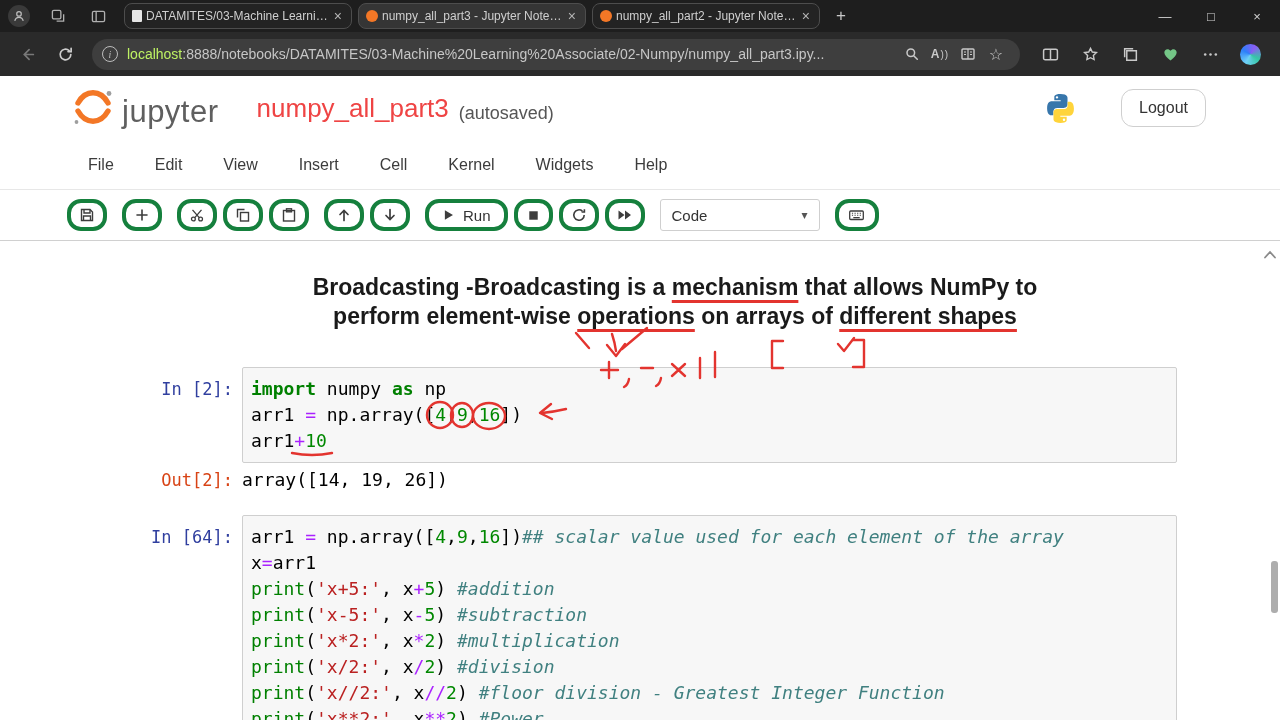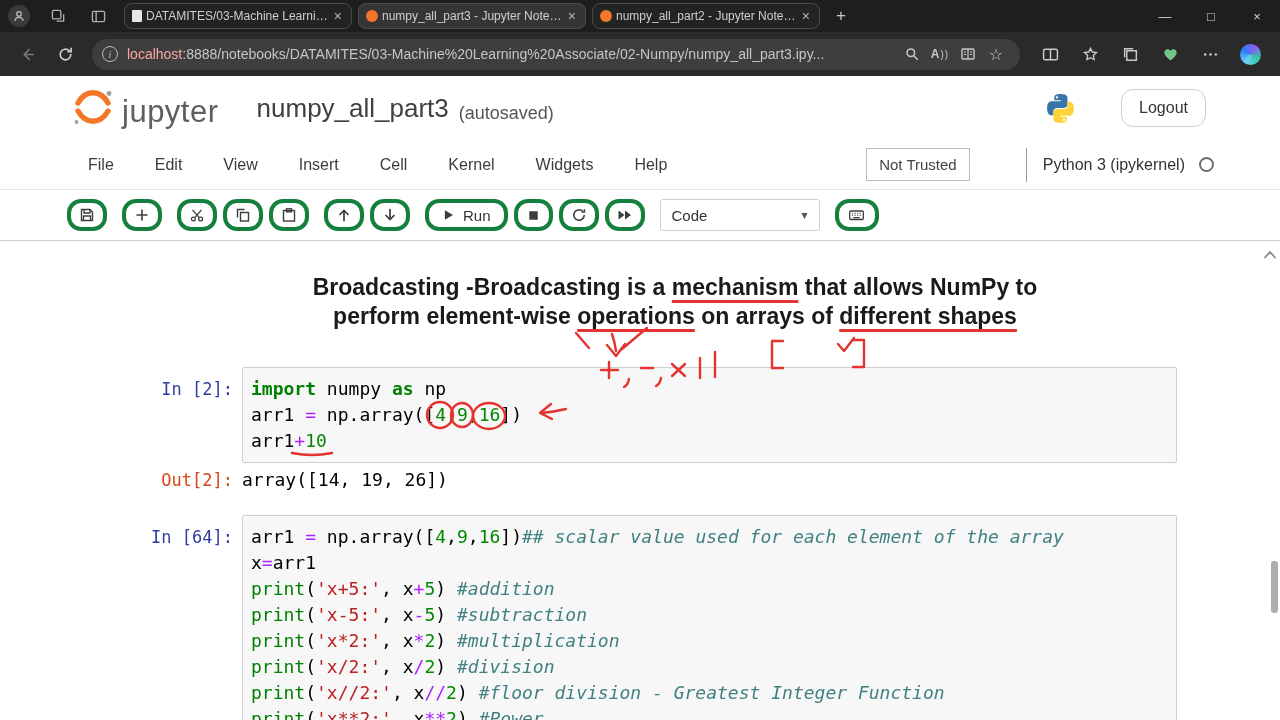--- a/index.html
+++ b/index.html
@@ -22,35 +22,35 @@
   .win{margin-left:auto;display:flex;height:32px}
   .win span{width:46px;display:flex;align-items:center;justify-content:center;color:#d2d2d2;font-size:13px}
 
   
   .navbar{height:44px;background:#2a2a2a;display:flex;align-items:center;padding:0 10px;gap:4px}
   .nav-btn{width:34px;height:34px;display:flex;align-items:center;justify-content:center;border-radius:6px}
   .urlpill{flex:1;height:31px;background:#3e3e3e;border-radius:16px;display:flex;align-items:center;padding:0 10px;margin:0 6px}
   .info-badge{width:16px;height:16px;border:1.4px solid #bdbdbd;border-radius:50%;color:#bdbdbd;
      font-size:10px;font-style:italic;display:flex;align-items:center;justify-content:center;flex:none;margin-right:9px;font-family:"Liberation Serif",serif}
   .url{flex:1;font-size:14px;white-space:nowrap;overflow:hidden;text-overflow:ellipsis}
-  .url .host{color:#fca5a5}
+  .url .host{color:#bef264}
   .url .rest{color:#c6c6c6}
   .pill-icon{width:28px;height:26px;display:flex;align-items:center;justify-content:center;flex:none;color:#c9c9c9}
   .read-aloud{font-size:12px;font-weight:bold;color:#c9c9c9;letter-spacing:1px}
   .read-aloud .waves{font-size:10px;font-weight:normal}
   .star-glyph{font-size:16px;color:#c9c9c9}
   .nav-right{display:flex;align-items:center}
   .nav-right .nav-btn{width:40px}
   .copilot{width:21px;height:21px;border-radius:50%;background:conic-gradient(from 210deg,#6fd0f6,#2d7ff9,#8a5cf5,#35c7a4,#6fd0f6)}
 
   
   .jp-header{height:64px;display:flex;align-items:center;padding-left:70px;background:#fff}
   .logo{display:flex;align-items:flex-end;gap:6px}
   .logo-word{font-size:31px;color:#5f5f5f;letter-spacing:.5px;line-height:30px}
-  .nb-title{font-size:26px;color:#404040;margin-left:38px}
+  .nb-title{font-size:26px;color:#ef4444;margin-left:38px}
   .autosave{font-size:18px;color:#555;margin-left:10px;padding-top:10px}
   .hdr-right{margin-left:auto;display:flex;align-items:center;padding-right:74px;gap:44px}
   .logout{border:1px solid #cfcfcf;border-radius:12px;background:#fff;padding:9px 17px;font-size:16px;color:#333}
 
   
   .menubar{height:50px;display:flex;align-items:center;padding-left:88px;border-bottom:1px solid #e7e7e7;background:#fff}
   .menu-item{font-size:16px;color:#3c3c3c;margin-right:41px}
   .menu-right{margin-left:auto;display:flex;align-items:center;padding-right:66px}
   .not-trusted{border:1px solid #bdbdbd;padding:7px 12px;font-size:15px;color:#444;background:#fff}
   .kernel-wrap{display:flex;align-items:center;margin-left:56px;border-left:1px solid #9a9a9a;padding-left:16px;height:34px}
@@ -240,27 +240,20 @@
 
   <div class="menubar">
     <span class="menu-item">File</span>
     <span class="menu-item">Edit</span>
     <span class="menu-item">View</span>
     <span class="menu-item">Insert</span>
     <span class="menu-item">Cell</span>
     <span class="menu-item">Kernel</span>
     <span class="menu-item">Widgets</span>
     <span class="menu-item">Help</span>
-    <div class="menu-right">
-      <span class="not-trusted">Not Trusted</span>
-      <span class="kernel-wrap">
-        <span class="kernel-name">Python 3 (ipykernel)</span>
-        <span class="kernel-circle"></span>
-      </span>
-    </div>
   </div>
 
   <div class="toolbar">
     <div class="grp">
       <div class="tbtn">
         <svg width="16" height="16" viewBox="0 0 16 16">
             <path d="M2.5 2.5h8.5l2.5 2.5v8.5h-11z" fill="none" stroke="#3d3d3d" stroke-width="1.4"></path>
             <path d="M5 2.5V6h6V2.5M4.5 13.5V9h7v4.5" fill="none" stroke="#3d3d3d" stroke-width="1.4"></path>
           </svg>
       </div>

